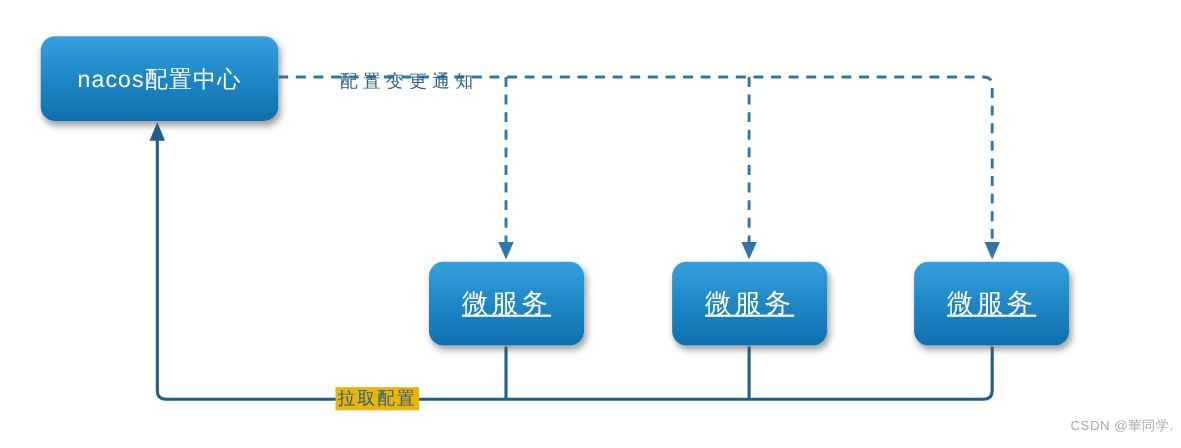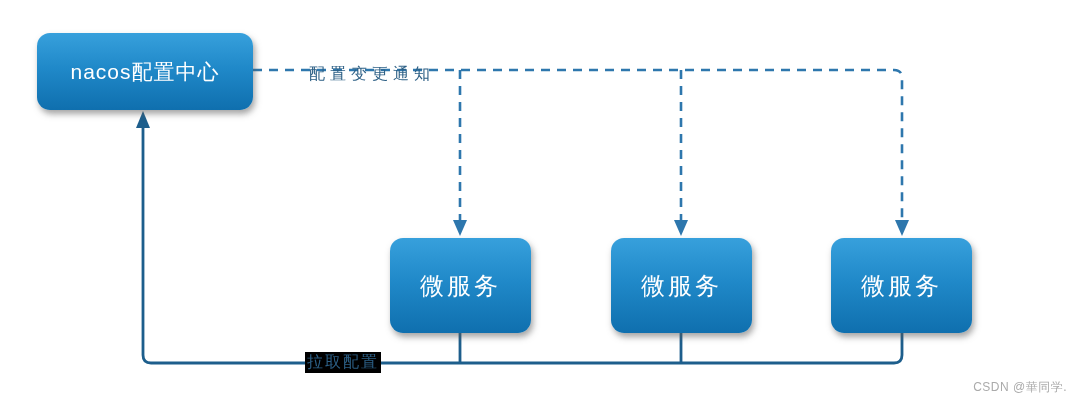--- a/index.html
+++ b/index.html
@@ -37,23 +37,24 @@
     left: 37px;
     top: 33px;
     width: 216px;
     height: 77px;
     font-size: 21px;
     letter-spacing: 1px;
   }
   .node-service {
     top: 238px;
     width: 141px;
-    height: 95px;
+    height: 76px;
     font-size: 24px;
     letter-spacing: 3px;
+    text-decoration: underline;
   }
   .node-service-1 { left: 390px; }
   .node-service-2 { left: 611px; }
   .node-service-3 { left: 831px; }
   .edge-label {
     position: absolute;
     color: #2c5f85;
     white-space: nowrap;
   }
   .label-notify {
@@ -61,21 +62,21 @@
     top: 31px;
     font-size: 16px;
     letter-spacing: 5px;
     margin-top: 33px;
   }
   .label-pull {
     left: 305px;
     top: 352px;
     font-size: 16px;
     letter-spacing: 2px;
-    background: #000000;
+    background: #eab308;
     padding: 0 2px;
   }
   .watermark {
     position: absolute;
     right: 7px;
     top: 379px;
     font-size: 12px;
     color: #aaaaaa;
     letter-spacing: 0.5px;
   }

